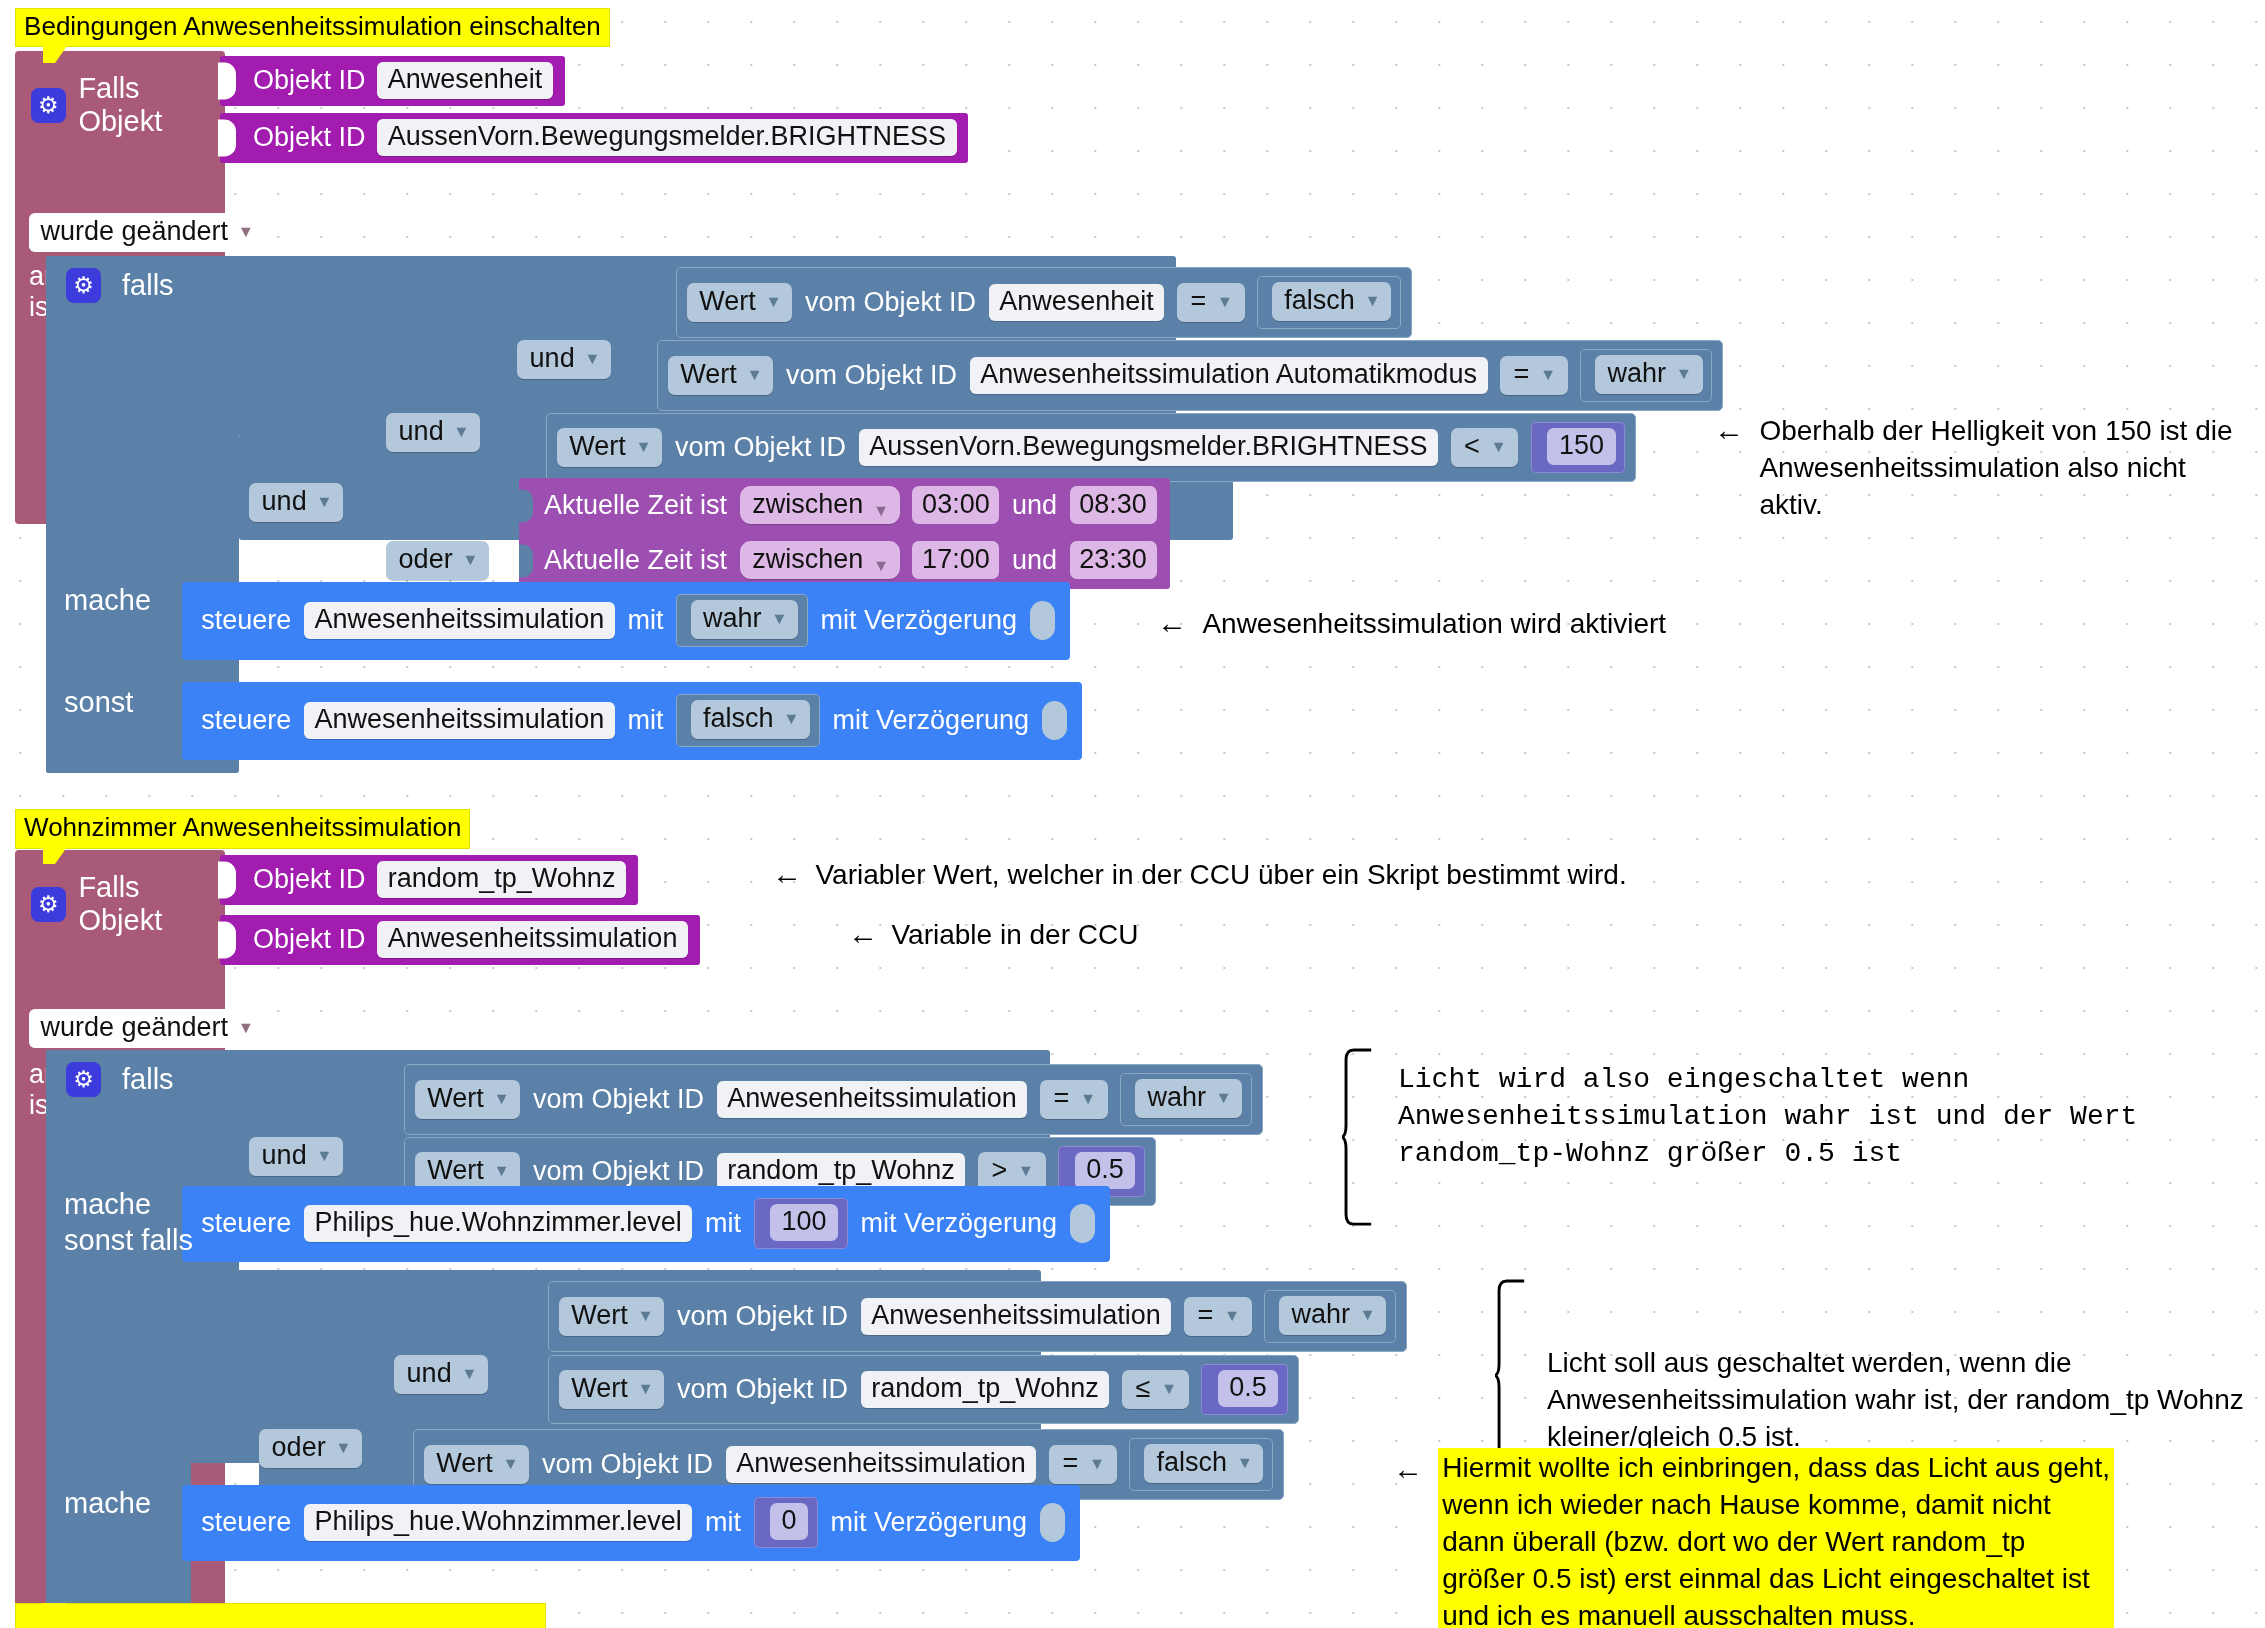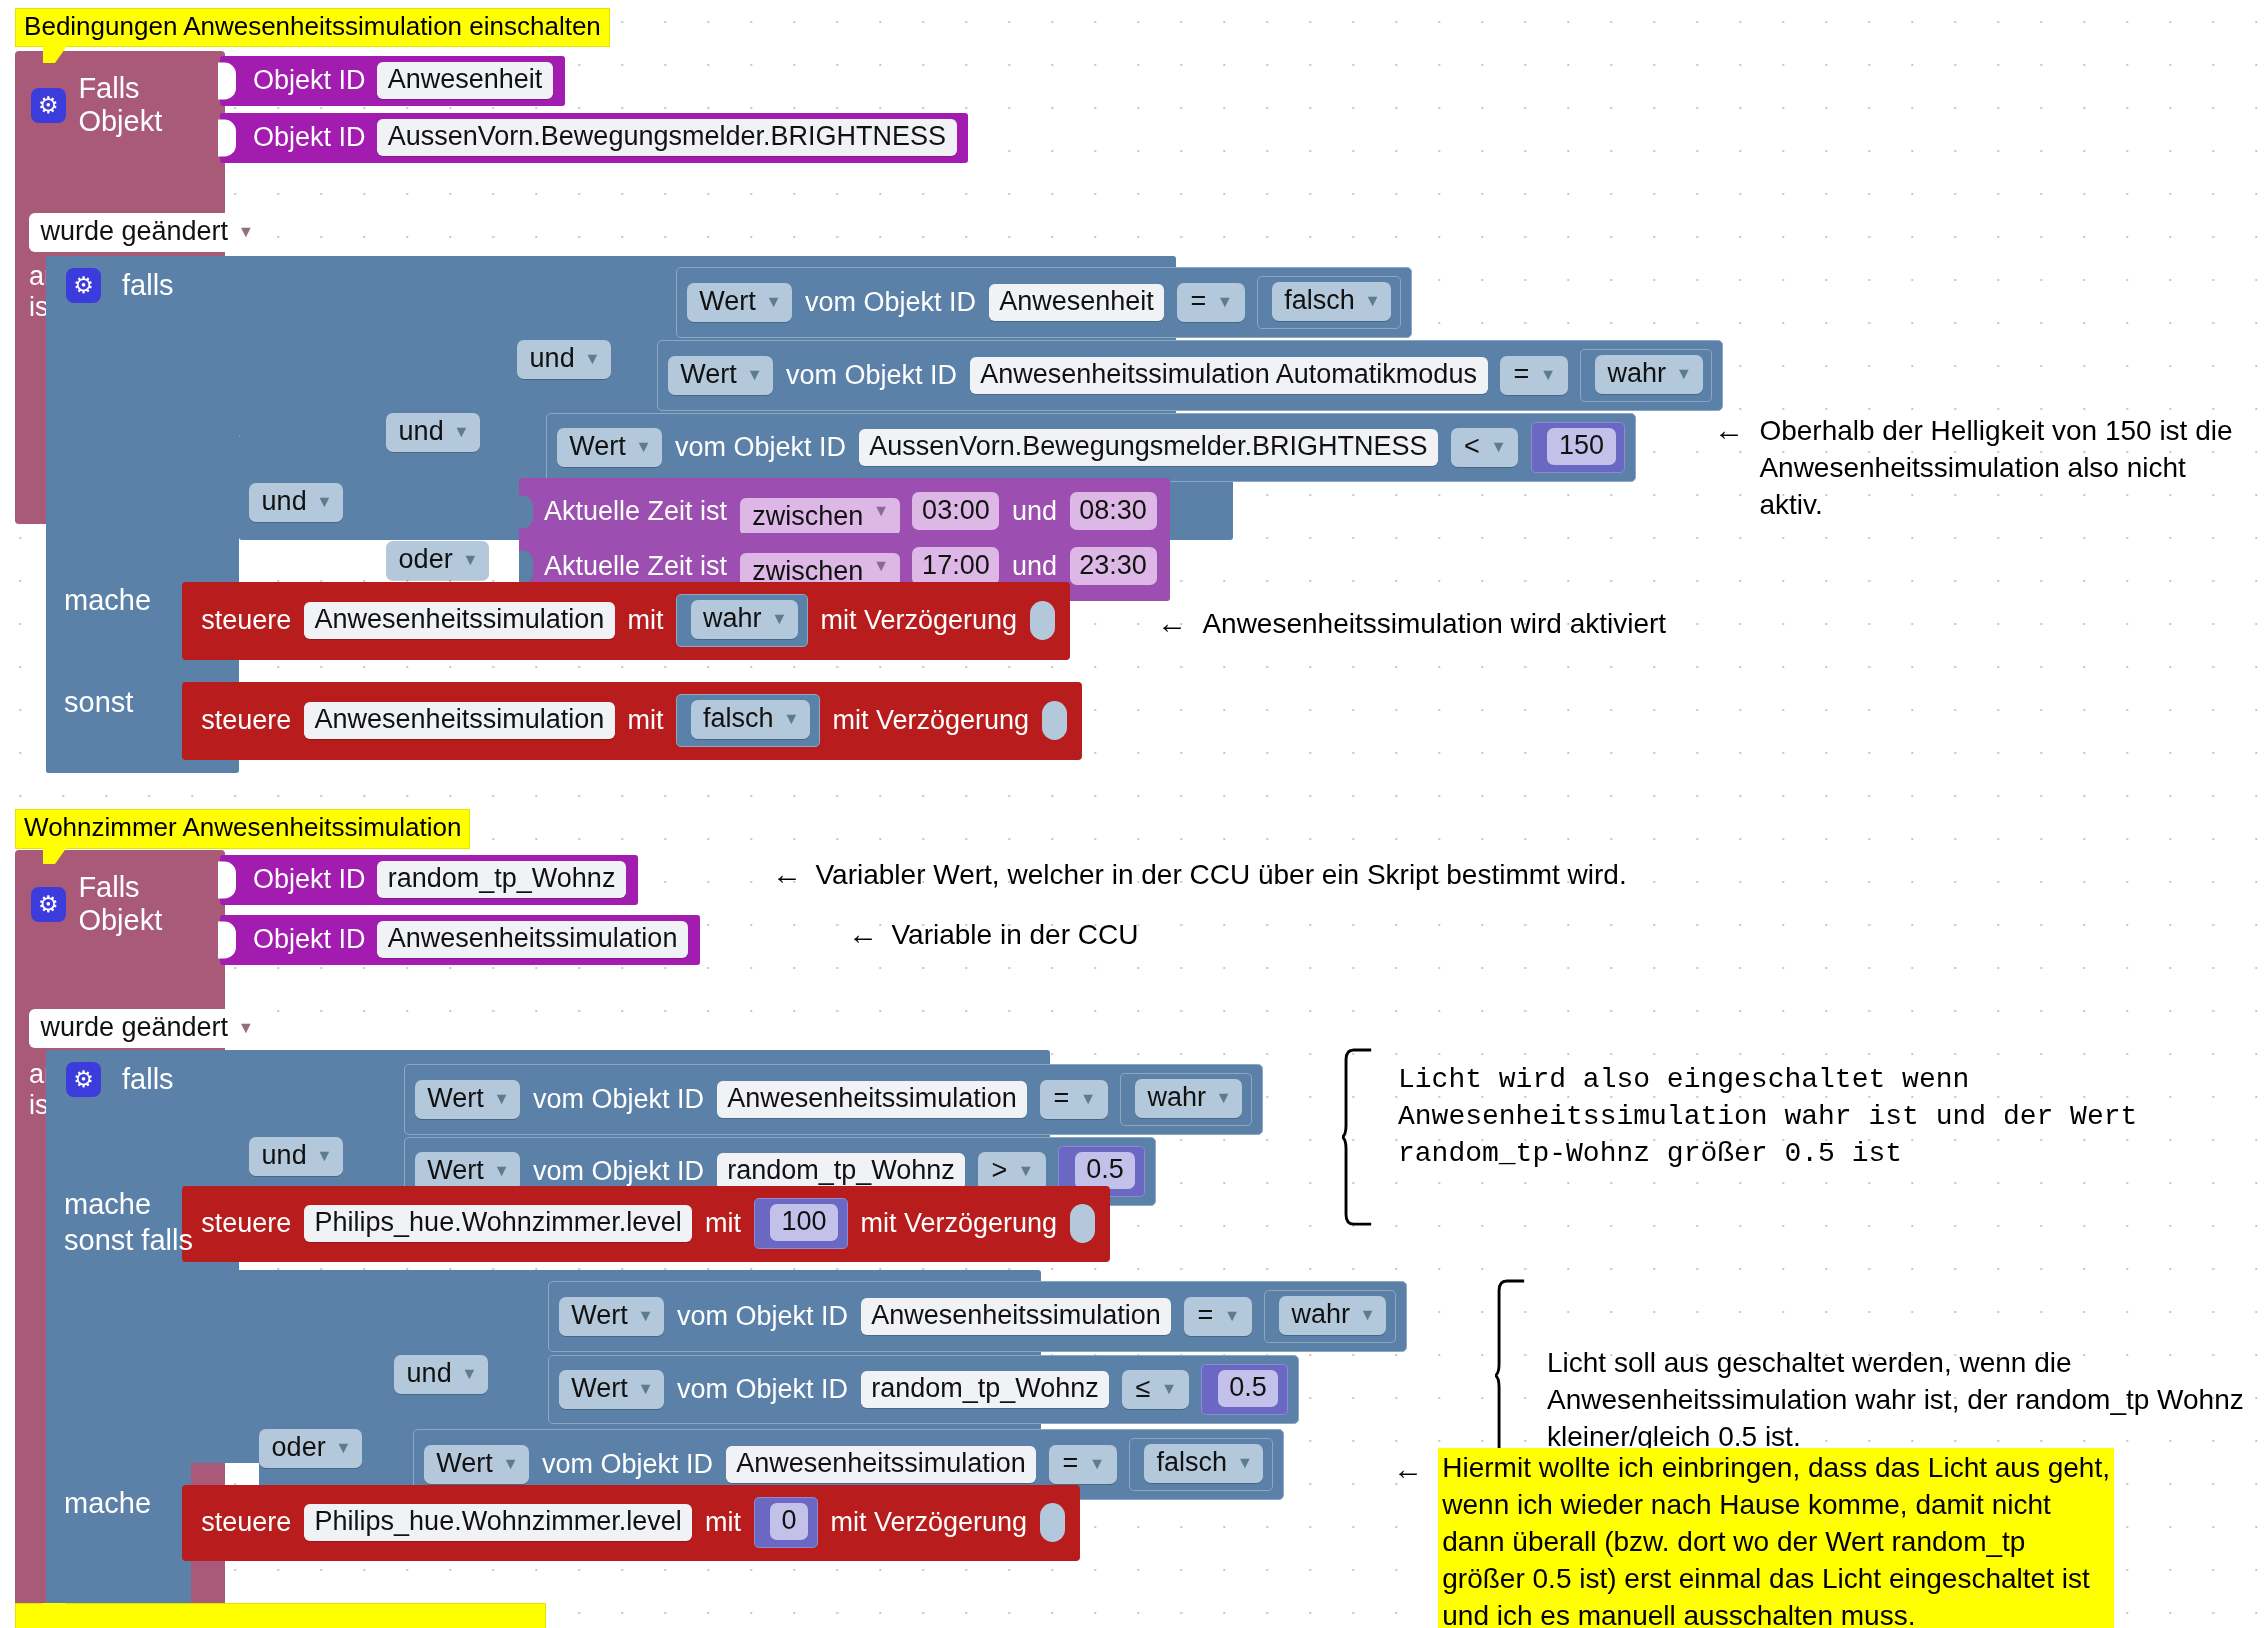--- a/index.html
+++ b/index.html
@@ -162,34 +162,33 @@
     border-radius:2.9px;
     display:flex;align-items:center;gap:12.6px;
     padding:7.7px 13.5px 9.7px 25px;
     white-space:nowrap;
   }
   .timeblk .notch {
     position:absolute; left:0px; top:50%; transform:translateY(-50%);
     width:13.5px;height:33px;background:#5b81a8;border-radius:0 10.6px 10.6px 0;
   }
   .pill-purple {
-    background:#ddb8e6;color:#111;border-radius:6px;font-size:27px;
-    padding:2.9px 10.6px 4.8px 12.6px;display:inline-flex;align-items:flex-start;gap:9.7px;
+    background:#ddb8e6;color:#111;border-radius:11px;font-size:27px;
+    padding:2.9px 10.6px 4.8px 12.6px;display:inline-flex;align-items:flex-end;gap:9.7px;
     box-shadow:0 1px 0 rgba(0,0,0,.2);
-    margin-top:12px;
   }
   .pill-purple .car { color:#8a6a94; font-size:16.4px; }
   .time-val {
     background:#ddb8e6;color:#111;border-radius:6.8px;font-size:27px;
     padding:2.9px 9.7px 4.8px 9.7px;
   }
 
   
   .action {
-    background:#b91c1c;
+    background:#3b82f6;
     position:absolute;
     border-radius:3.9px;
     display:flex;align-items:center;gap:12.6px;
     padding:11.6px 15.4px 13.5px 19.3px;
     white-space:nowrap;
   }
   .action .toggle {
     width:25px;height:39px;background:#b3c8da;border-radius:12.6px;
     display:inline-block;
   }

